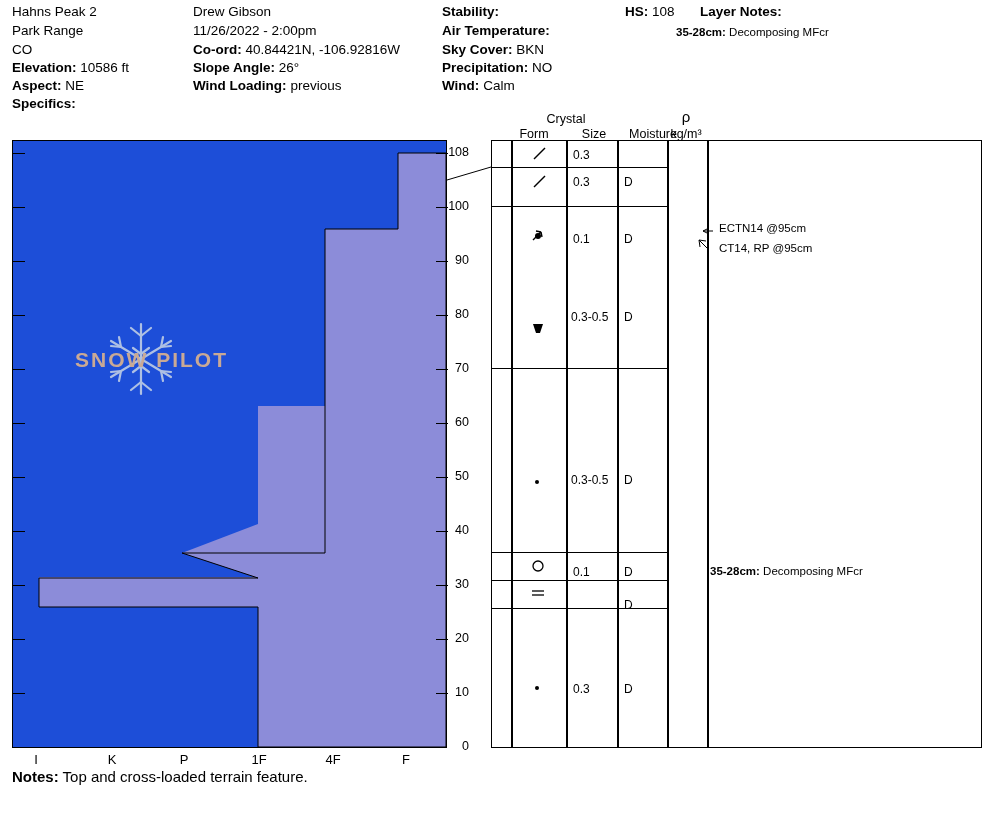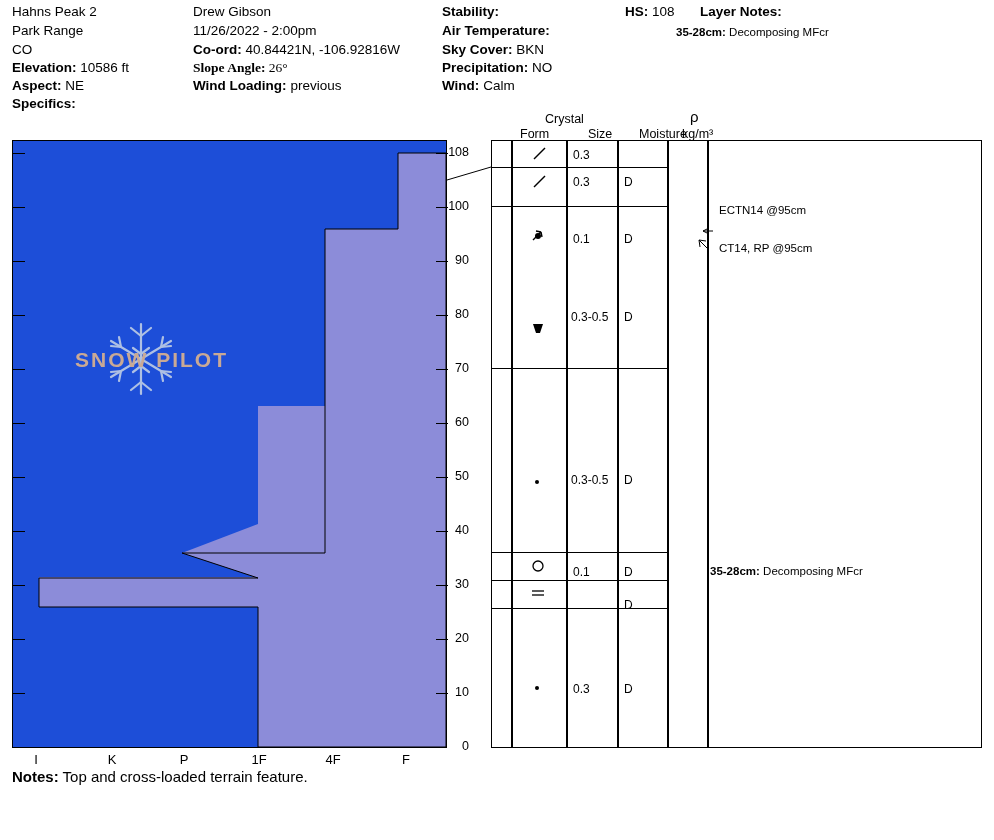--- a/index.html
+++ b/index.html
@@ -31,21 +31,21 @@
   .ytick{position:absolute;right:8px;font-size:12.5px;text-align:right;transform:translateY(-50%);white-space:nowrap;}
   
   #xaxis{position:absolute;left:12px;top:752px;width:435px;height:18px;}
   .xtick{position:absolute;font-size:13px;transform:translateX(-50%);}
   
   #watermark{position:absolute;left:40px;top:175px;width:180px;height:85px;opacity:.85;}
   #wm-text{position:absolute;left:22px;top:32px;font-size:21px;font-weight:bold;letter-spacing:2px;color:#e8b98a;font-family:"Liberation Sans",sans-serif;}
   
   #rtable{position:absolute;left:491px;top:140px;width:491px;height:608px;}
   .cell{position:absolute;box-sizing:border-box;border:1px solid #000;background:#fff;}
-  .colhdr{position:absolute;font-size:12.5px;white-space:nowrap;margin-left:24px;}
+  .colhdr{position:absolute;font-size:12.5px;text-align:center;white-space:nowrap;}
   .txt{position:absolute;font-size:12px;white-space:nowrap;}
   .note{position:absolute;font-size:11.5px;white-space:nowrap;}
   .notebold{font-weight:bold;}
   
   #notes{position:absolute;left:12px;top:768px;font-size:15px;}
   svg{display:block;}
 </style>
 </head>
 <body>
 
@@ -53,21 +53,21 @@
   <div class="hdr-line col1" style="top:4px;">Hahns Peak 2</div>
   <div class="hdr-line col1" style="top:23px;">Park Range</div>
   <div class="hdr-line col1" style="top:42px;">CO</div>
   <div class="hdr-line col1" style="top:60px;"><span class="b">Elevation:</span> <span>10586 ft</span></div>
   <div class="hdr-line col1" style="top:78px;"><span class="b">Aspect:</span> <span>NE</span></div>
   <div class="hdr-line col1 b" style="top:96px;">Specifics:</div>
 
   <div class="hdr-line col2" style="top:4px;">Drew Gibson</div>
   <div class="hdr-line col2" style="top:23px;">11/26/2022 - 2:00pm</div>
   <div class="hdr-line col2" style="top:42px;"><span class="b">Co-ord:</span> <span>40.84421N, -106.92816W</span></div>
-  <div class="hdr-line col2" style="top:60px;font-family:Liberation Serif, serif;"><span class="b">Slope Angle:</span> <span>26°</span></div>
+  <div class="hdr-line col2" style="top:60px;"><span class="b">Slope Angle:</span> <span>26°</span></div>
   <div class="hdr-line col2" style="top:78px;"><span class="b">Wind Loading:</span> <span>previous</span></div>
 
   <div class="hdr-line col3 b" style="top:4px;">Stability:</div>
   <div class="hdr-line col3 b" style="top:23px;">Air Temperature:</div>
   <div class="hdr-line col3" style="top:42px;"><span class="b">Sky Cover:</span> <span>BKN</span></div>
   <div class="hdr-line col3" style="top:60px;"><span class="b">Precipitation:</span> <span>NO</span></div>
   <div class="hdr-line col3" style="top:78px;"><span class="b">Wind:</span> <span>Calm</span></div>
 
   <div class="hdr-line col4" style="top:4px;"><span class="b">HS:</span> <span>108</span></div>
 
@@ -240,21 +240,21 @@
   <div class="txt" style="left:133px;top:425px;">D</div>
   <div class="txt" style="left:133px;top:458px;">D</div>
   <div class="txt" style="left:133px;top:542px;">D</div>
 
   <svg class="abs" style="left:190px;top:78px;" width="120" height="40" viewBox="0 0 120 40">
     <path d="M32 13 L22 13" stroke="#000" stroke-width="1" fill="none"></path>
     <path d="M22 13 L28 10 M22 13 L28 16" stroke="#000" stroke-width="1" fill="none"></path>
     <path d="M26 30 L18 22" stroke="#000" stroke-width="1" fill="none"></path>
     <path d="M18 22 L25 23 M18 22 L19 29" stroke="#000" stroke-width="1" fill="none"></path>
   </svg>
-  <div class="note" style="left:228px;top:64px;">ECTN14 @95cm</div>
+  <div class="note" style="left:228px;top:82px;">ECTN14 @95cm</div>
   <div class="note" style="left:228px;top:102px;">CT14, RP @95cm</div>
   <div class="note" style="left:219px;top:425px;">
     <span class="notebold">35-28cm:</span>
     <span>Decomposing MFcr</span>
   </div>
 
   <div class="abs" style="left:0px;top:27px;width:21px;border-top:1px solid #000;"></div>
   <div class="abs" style="left:0px;top:66px;width:21px;border-top:1px solid #000;"></div>
   <div class="abs" style="left:0px;top:228px;width:21px;border-top:1px solid #000;"></div>
   <div class="abs" style="left:0px;top:412px;width:21px;border-top:1px solid #000;"></div>

